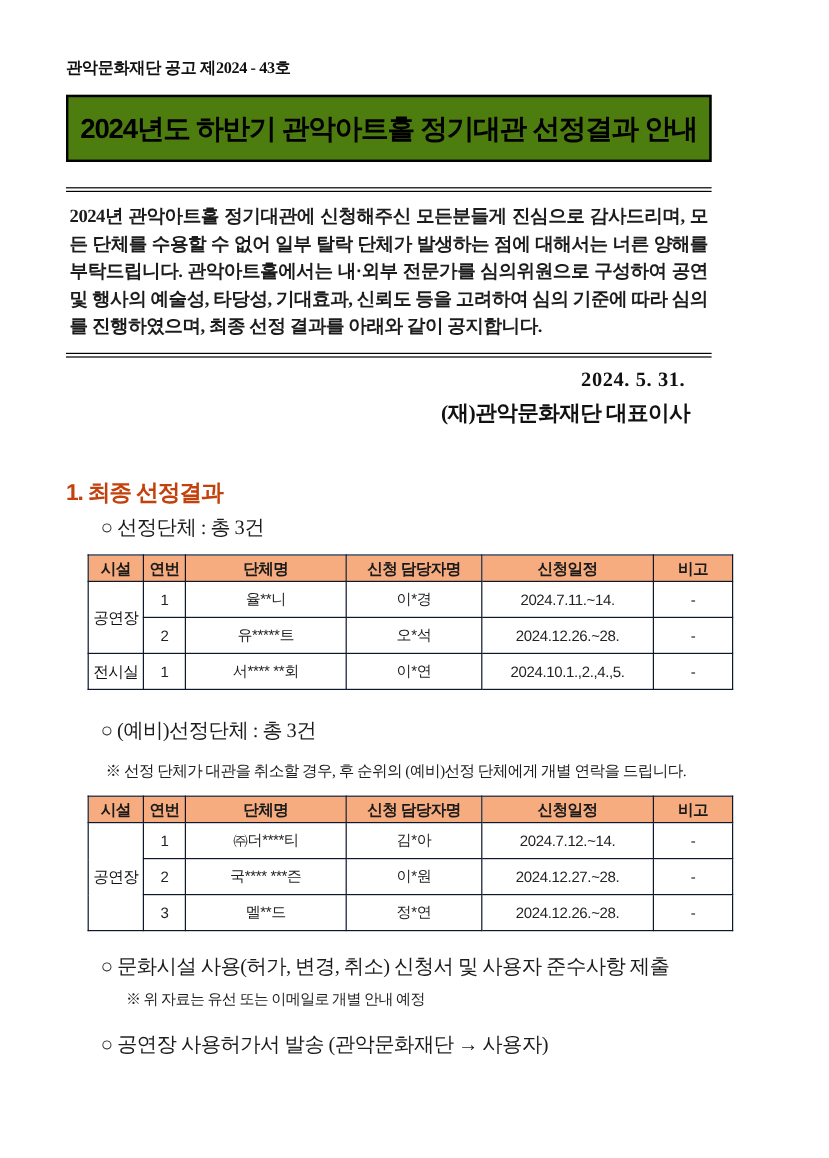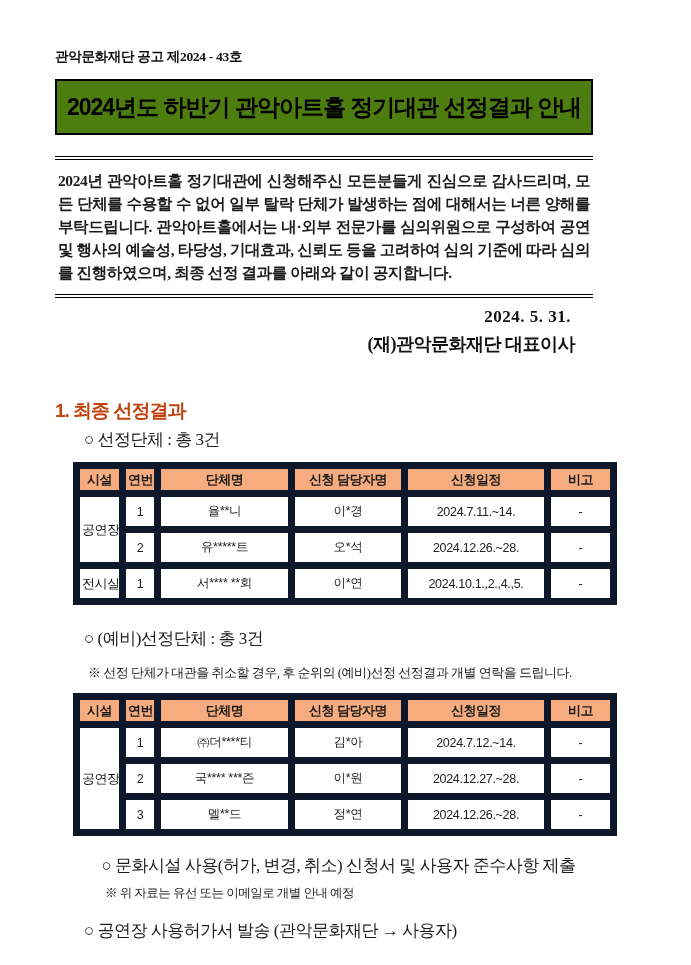--- a/index.html
+++ b/index.html
@@ -36,31 +36,31 @@
   .sel-label{margin-top:4px;}
   .rsv-label{margin-top:22px;}
   .tbl-note{font-size:13px;letter-spacing:-0.5px;margin:14px 0 0 33px;color:#1c1c1c;}
   table.rtable{
     border-collapse:collapse;table-layout:fixed;width:537px;
     margin:11px 0 0 18px;
     font-family:"Liberation Sans","DejaVu Sans",sans-serif;
     font-size:12.5px;color:#222;
   }
   table.rtable th,table.rtable td{
-    border:7px solid #0f172a;padding:0 2px;text-align:center;vertical-align:middle;
+    border:1px solid #0f172a;padding:0 2px;text-align:center;vertical-align:middle;
     overflow:hidden;white-space:nowrap;
   }
   table.rtable th{
     background:#F6AC7F;font-weight:bold;font-size:13px;height:21px;
     letter-spacing:-0.5px;color:#1a1a1a;
   }
   table.rtable td{height:29px;letter-spacing:-0.3px;}
   table.rtable td.fac{font-weight:normal;font-size:13px;letter-spacing:-0.5px;color:#111;}
   .sec2-h{margin-top:44px;}
-  .s2-item1{margin-top:18px;text-align:center;}
+  .s2-item1{margin-top:18px;}
   .s2-note{font-size:12.5px;letter-spacing:-0.5px;margin:8px 0 0 50px;color:#1c1c1c;}
   .s2-item2{margin-top:17px;}
 </style>
 </head>
 <body>
 
 <div class="page">
 
   <div class="doc-number">관악문화재단 공고 제2024 - 43호</div>
 
@@ -118,21 +118,21 @@
         <td>서**** **회</td>
         <td>이*연</td>
         <td>2024.10.1.,2.,4.,5.</td>
         <td>-</td>
       </tr>
     </tbody>
   </table>
 
   <div class="o-item rsv-label">○ (예비)선정단체 : 총 3건</div>
 
-  <div class="tbl-note">※ 선정 단체가 대관을 취소할 경우, 후 순위의 (예비)선정 선정결과 개별 연락을 드립니다.</div>
+  <div class="tbl-note">※ 선정 단체가 대관을 취소할 경우, 후 순위의 (예비)선정 단체에게 개별 연락을 드립니다.</div>
 
   <table class="rtable">
     <colgroup>
       <col style="width:46px">
         <col style="width:35px">
         <col style="width:134px">
       <col style="width:113px">
         <col style="width:143px">
         <col style="width:66px">
     </colgroup>

